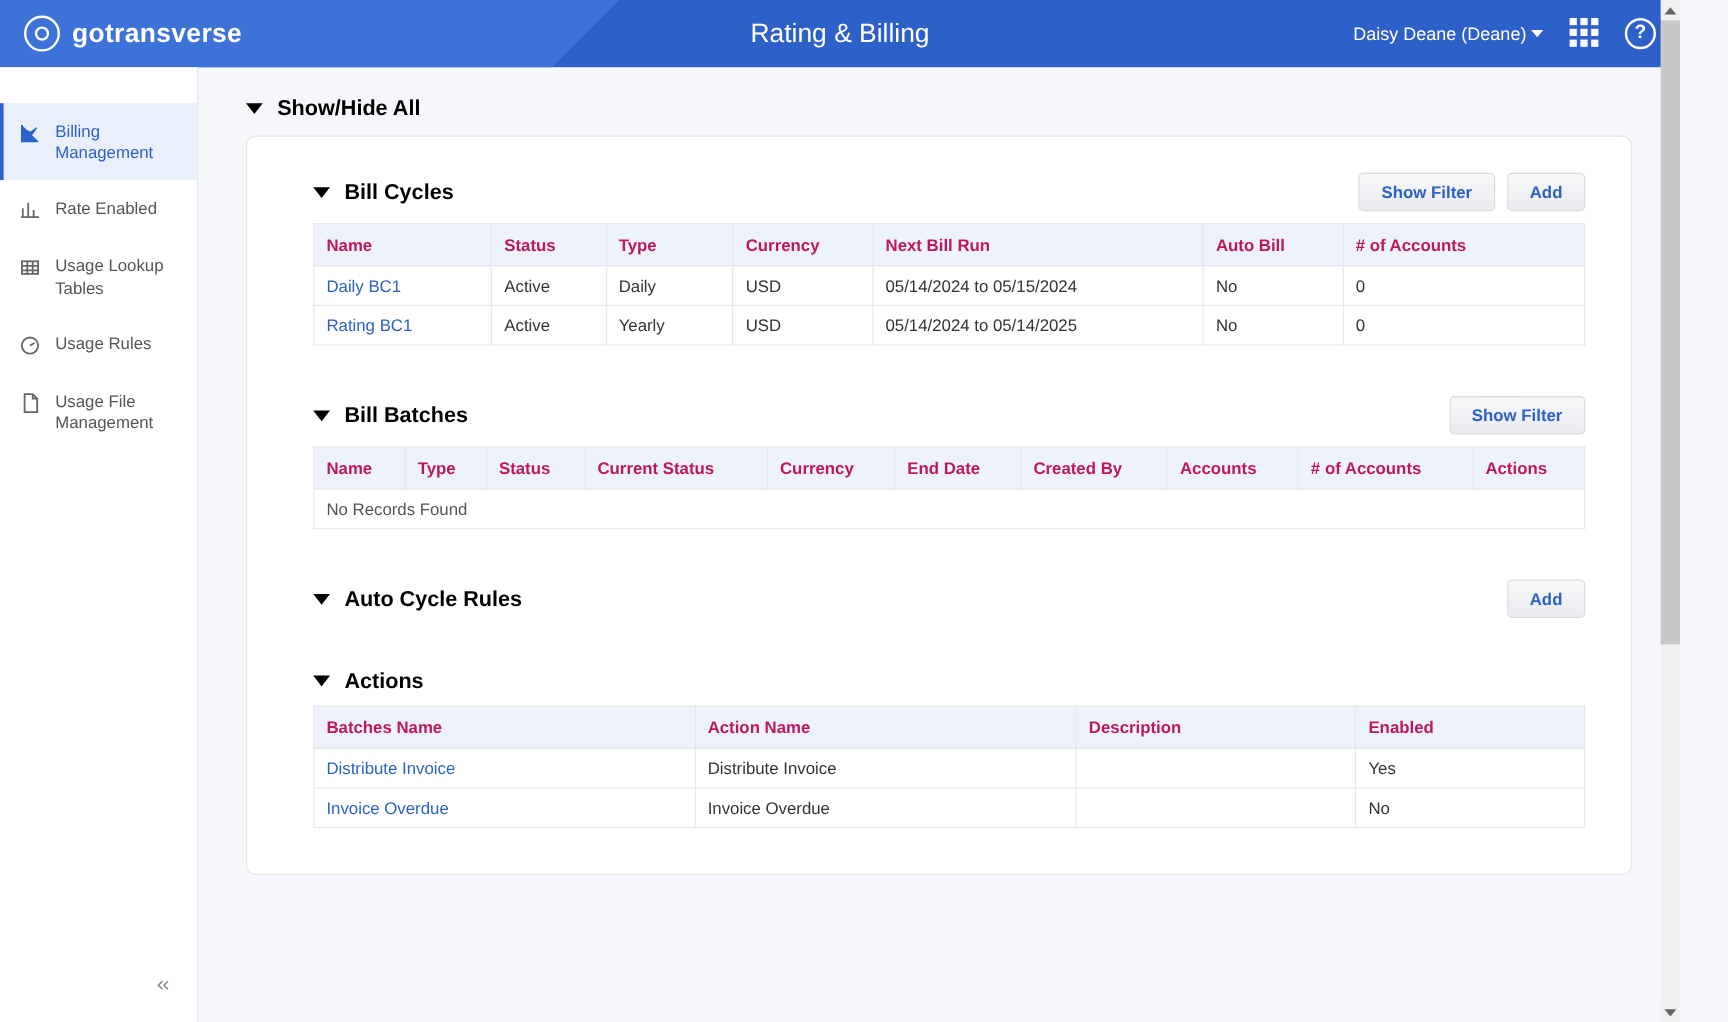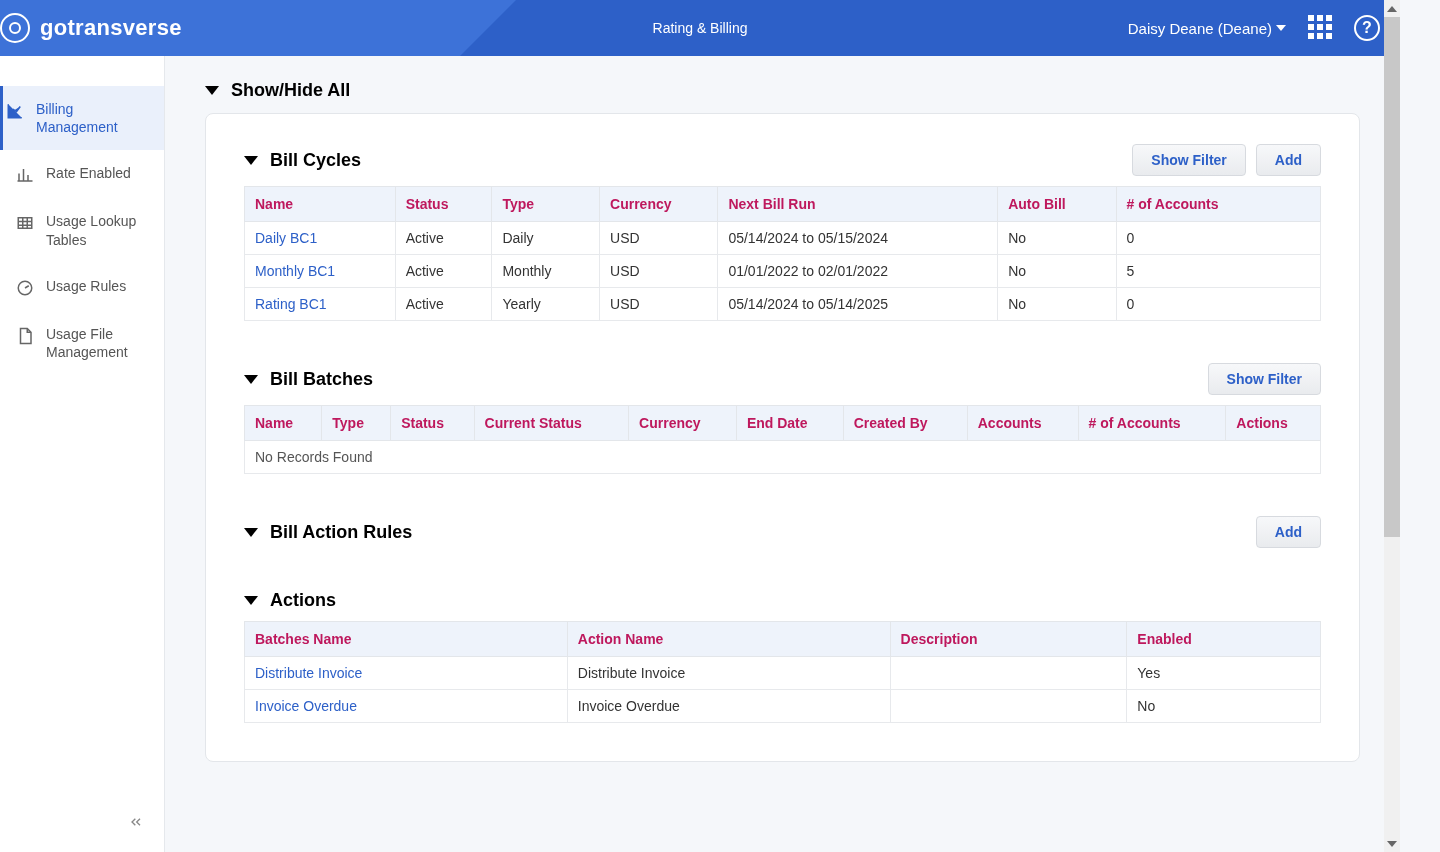--- a/index.html
+++ b/index.html
@@ -11,21 +11,21 @@
   height: 56px;
   background: #2d60c8;
   display: flex;
   align-items: center;
   position: relative;
   color: #fff;
 }
 .header-left {
   display: flex;
   align-items: center;
-  padding-left: 0;
+  padding-left: 20px;
   gap: 12px;
   width: 460px;
   height: 100%;
   position: relative;
 }
 .header-left::after {
   content: "";
   position: absolute;
   right: -56px;
   top: 0;
@@ -44,21 +44,21 @@
   width: 30px; height: 30px; border: 2.5px solid #fff; border-radius: 50%;
   display: flex; align-items: center; justify-content: center;
 }
 .logo-inner { width: 12px; height: 12px; border: 2.5px solid #fff; border-radius: 50%; }
 .logo-text { font-size: 22px; font-weight: 600; letter-spacing: 0.3px; }
 
 .header-center {
   position: absolute;
   left: 50%;
   transform: translateX(-50%);
-  font-size: 14px;
+  font-size: 22px;
   font-weight: 500;
 }
 .header-right {
   margin-left: auto;
   display: flex;
   gap: 22px;
   padding-right: 20px;
   z-index: 2;
 }
 .user-menu { display: flex; align-items: center; gap: 4px; cursor: pointer; font-size: 15px; }
@@ -70,40 +70,40 @@
 
 .body-wrap { display: flex; height: calc(852px - 56px); }
 .sidebar { width: 165px; background: #fff; border-right: 1px solid #e5e8ec; position: relative; }
 .sidebar-items { padding-top: 30px; }
 .sidebar-item {
   display: flex; align-items: flex-start; gap: 12px;
   padding: 14px 12px 14px 16px;
   cursor: pointer;
   color: #555;
 }
-.sidebar-item.active { background: #eaf0fb; color: #2d60c8; border-left: 3px solid #2d60c8; padding-left: 3px; }
+.sidebar-item.active { background: #eaf0fb; color: #2d60c8; border-left: 3px solid #2d60c8; padding-left: 13px; }
 .sidebar-item .icon { width: 18px; height: 18px; flex-shrink: 0; margin-top: 2px; }
 .sidebar-item .label { font-size: 14px; line-height: 1.3; }
 .collapse-btn { position: absolute; bottom: 18px; right: 20px; color: #888; cursor: pointer; }
 
 
 .main { flex: 1; overflow-y: auto; padding: 24px 40px 40px 40px; }
 .section-toggle { display: flex; align-items: center; gap: 12px; cursor: pointer; margin-bottom: 6px; }
 .triangle-down { width: 0; height: 0; border-left: 7px solid transparent; border-right: 7px solid transparent; border-top: 9px solid #000; }
 .section-toggle .title { font-size: 18px; font-weight: 700; color: #000; }
 
 .card {
   background: #fff;
   border: 1px solid #e3e6ea;
   border-radius: 8px;
   padding: 30px 38px 38px 38px;
   margin-top: 12px;
 }
 
-.panel { margin-bottom: 42px; }
+.panel { margin-bottom: 42px; margin-left: 17px; }
 .panel-header { display: flex; align-items: center; margin-bottom: 10px; }
 .panel-header .section-toggle { margin-bottom: 0; }
 .panel-actions { margin-left: auto; display: flex; gap: 10px; }
 .btn {
   background: linear-gradient(#f7f8fa, #e9ebee);
   border: 1px solid #d7dadf;
   border-radius: 4px;
   padding: 7px 18px;
   font-size: 14px;
   font-weight: 600;
@@ -278,29 +278,20 @@
               <tr>
                 <td><a href="#">Daily BC1</a></td>
                 <td>Active</td>
                 <td>Daily</td>
                 <td>USD</td>
                 <td>05/14/2024 to 05/15/2024</td>
                 <td>No</td>
                 <td>0</td>
               </tr>
               <tr>
-                <td><a href="#">Monthly BC1</a></td>
-                <td>Active</td>
-                <td>Monthly</td>
-                <td>USD</td>
-                <td>01/01/2022 to 02/01/2022</td>
-                <td>No</td>
-                <td>5</td>
-              </tr>
-              <tr>
                 <td><a href="#">Rating BC1</a></td>
                 <td>Active</td>
                 <td>Yearly</td>
                 <td>USD</td>
                 <td>05/14/2024 to 05/14/2025</td>
                 <td>No</td>
                 <td>0</td>
               </tr>
             </tbody>
           </table>
@@ -336,21 +327,21 @@
                 <td colspan="10">No Records Found</td>
               </tr>
             </tbody>
           </table>
         </div>
 
         <div class="panel">
           <div class="panel-header">
             <div class="section-toggle">
               <span class="triangle-down"></span>
-              <span class="title">Bill Action Rules</span>
+              <span class="title">Auto Cycle Rules</span>
             </div>
             <div class="panel-actions">
               <button class="btn">Add</button>
             </div>
           </div>
         </div>
 
         <div class="panel" style="margin-bottom:0">
           <div class="panel-header">
             <div class="section-toggle">

